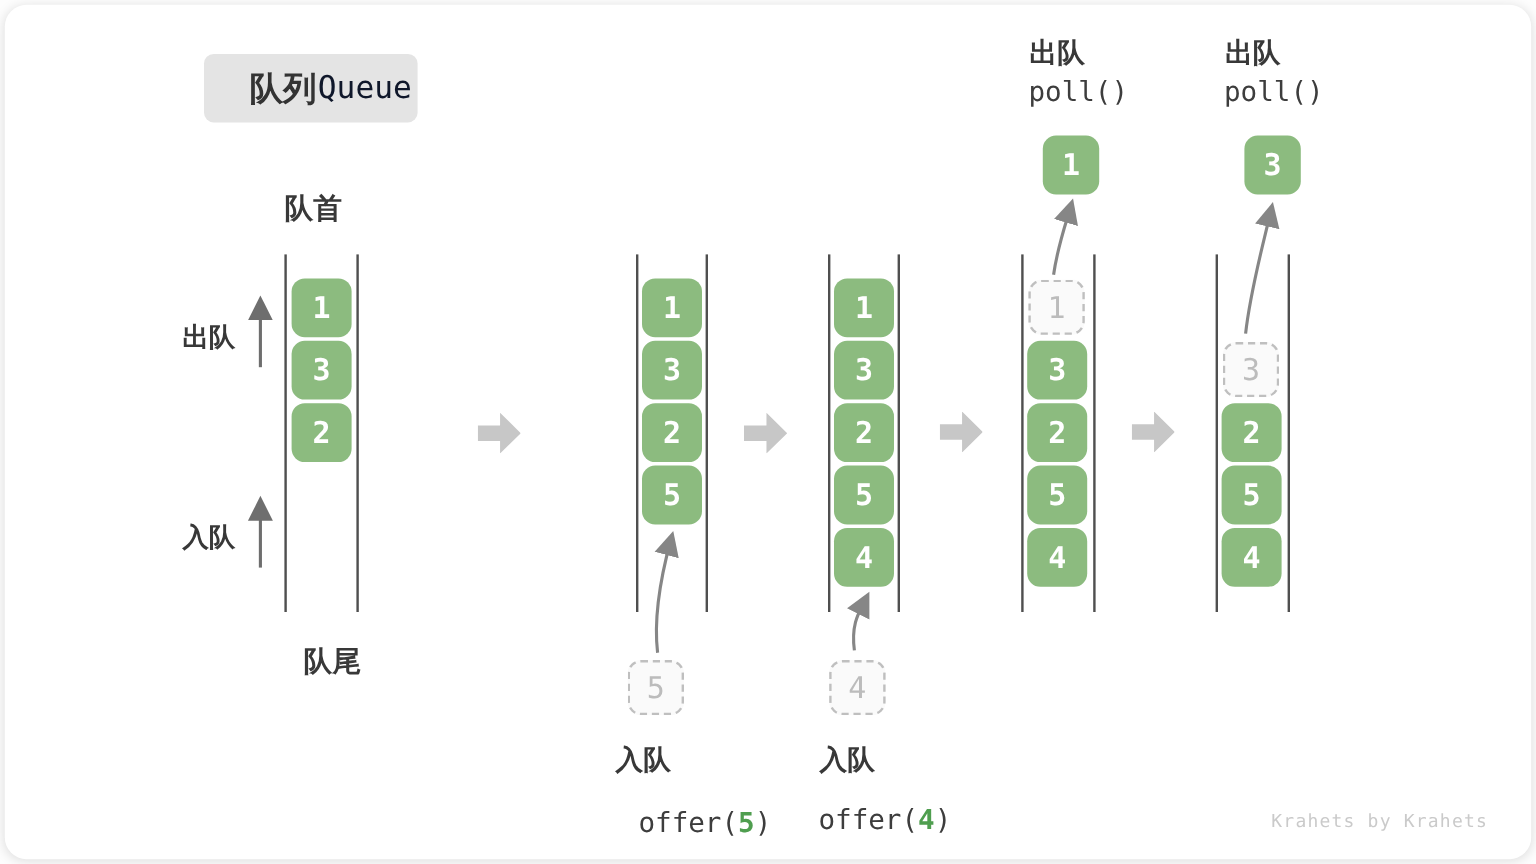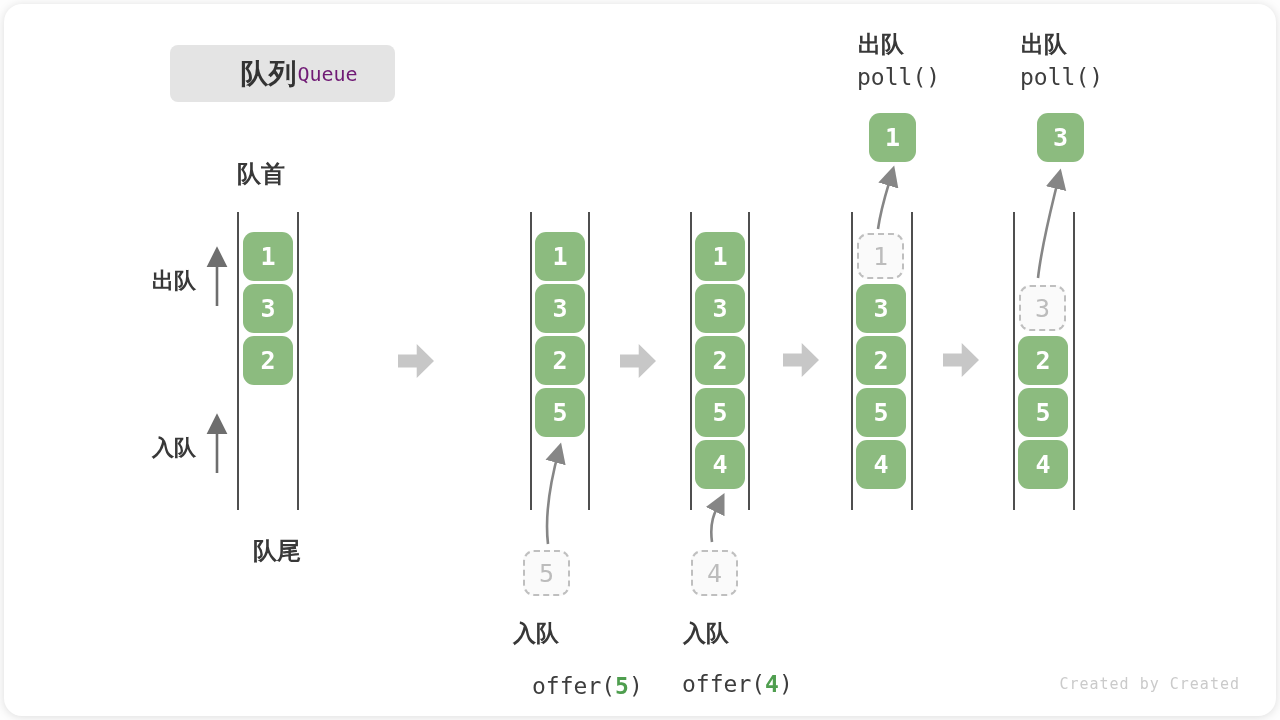--- a/index.html
+++ b/index.html
@@ -2,25 +2,25 @@
 <html><head>
 <meta charset="utf-8">
 <style>
   * { margin:0; padding:0; box-sizing:border-box; }
   html,body { width:1280px; height:720px; background:#fdfdfd; overflow:hidden;
               font-family:"Liberation Sans","DejaVu Sans",sans-serif; }
   .stage { position:absolute; left:0; top:0; width:1280px; height:720px; }
   .card  { position:absolute; inset:4px; background:#ffffff; border-radius:18px;
            box-shadow:0 1px 10px rgba(0,0,0,0.13); }
 
-  .title-box { position:absolute; left:170px; top:45px; width:225px; height:57px;
+  .title-box { position:absolute; left:170px; top:45px; width:178px; height:57px;
                background:#e4e4e4; border-radius:8px; display:flex; align-items:center;
                justify-content:center; gap:1px;padding-left:33px; }
   .title-zh  { font-size:28px; font-weight:bold; color:#333333; }
-  .title-en  { font-size:20px; color:#701a75; font-family:"DejaVu Sans Mono","Liberation Mono",monospace; }
+  .title-en  { font-size:26px; color:#0f172a; font-family:"DejaVu Sans Mono","Liberation Mono",monospace; }
 
   .cjk-label { position:absolute; font-size:24px; font-weight:bold; color:#383838; white-space:nowrap; }
   .side-label{ position:absolute; font-size:22px; font-weight:bold; color:#383838; white-space:nowrap; }
 
   .wall { position:absolute; width:2px; top:212px; height:298px; background:#4f4f4f; }
 
   .block { position:absolute; width:50px; height:49px; background:#8cbb7f; border-radius:11px;
            color:#ffffff; font-size:25px; font-weight:bold; display:flex; align-items:center;
            justify-content:center; font-family:"DejaVu Sans Mono","Liberation Mono",monospace; }
   .block.popped { width:47px; }
@@ -124,14 +124,14 @@
     <path d="M217,306 L217,254" stroke="#6e6e6e" stroke-width="2.6" fill="none" marker-end="url(#ah)"></path>
     <path d="M217,473 L217,421" stroke="#6e6e6e" stroke-width="2.6" fill="none" marker-end="url(#ah)"></path>
 
     <path d="M548,544 C544,510 553,472 559,450" stroke="#868686" stroke-width="2.6" fill="none" marker-end="url(#ah2)"></path>
     <path d="M712,542 C709,520 716,510 721,500" stroke="#868686" stroke-width="2.6" fill="none" marker-end="url(#ah2)"></path>
 
     <path d="M878,229 C881,207 887,190 892,173" stroke="#868686" stroke-width="2.6" fill="none" marker-end="url(#ah2)"></path>
     <path d="M1038,278 C1042,242 1052,206 1059,176" stroke="#868686" stroke-width="2.6" fill="none" marker-end="url(#ah2)"></path>
   </svg>
 
-  <div class="watermark">Created by Created</div>
+  <div class="watermark">Krahets by Krahets</div>
 </div>
 
 </body></html>

